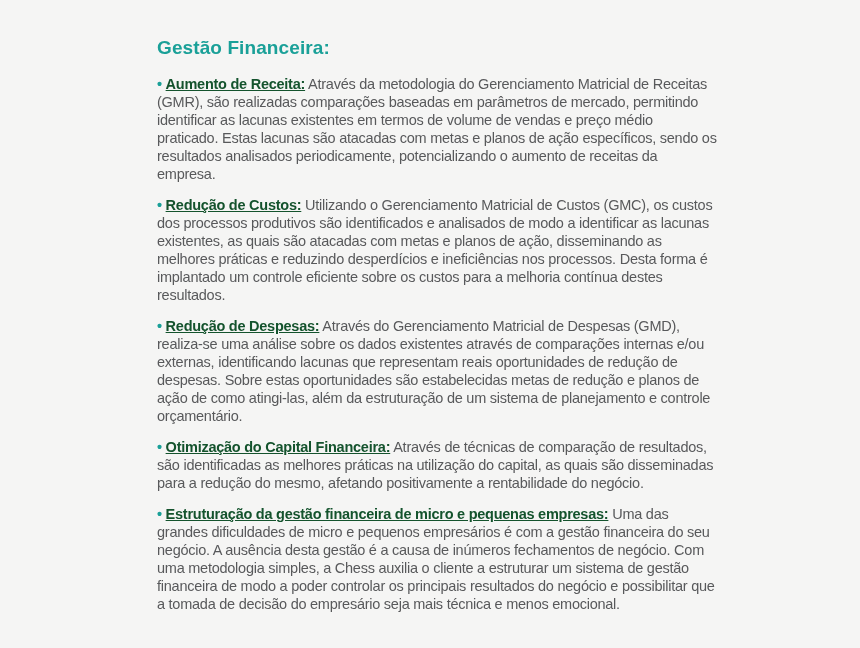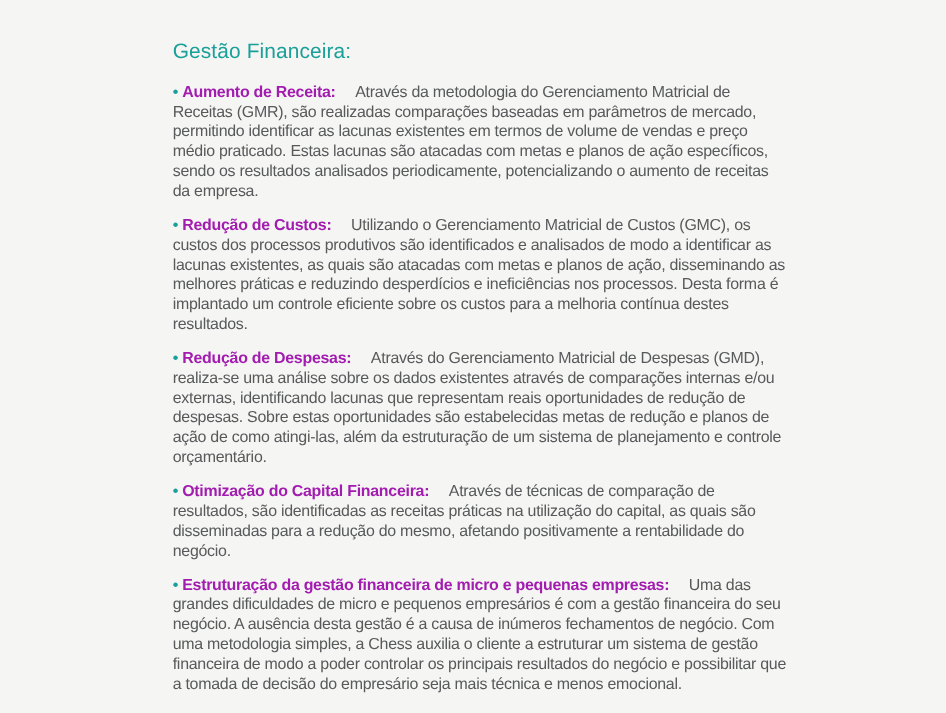--- a/index.html
+++ b/index.html
@@ -18,59 +18,59 @@
     width: 860px;
     height: 648px;
     padding: 36px 0 0 157px;
   }
   .content {
     width: 560px;
   }
   .page-title {
     margin: 0 0 16px 0;
     font-size: 19px;
-    font-weight: normal;
+    font-weight: bold;
     letter-spacing: 0.1px;
     color: #1aa098;
     line-height: 23px;
   }
   .para {
     margin: 0 0 13px 0;
     font-size: 14.5px;
     letter-spacing: -0.25px;
     line-height: 18px;
     color: #58595b;
     text-align: left;
   }
   .bullet {
     color: #1aa098;
     font-weight: bold;
   }
   .para-label {
-    color: #a21caf;
+    color: #14532d;
     font-weight: bold;
+    text-decoration: underline;
   }
   .para-text {
     color: #58595b;
     font-weight: normal;
-    margin-left: 14px;
   }
 </style>
 </head>
 <body>
 
 <div class="page">
   <div class="content">
 
     <h1 class="page-title">Gestão Financeira:</h1>
 
     <p class="para"><span class="bullet">•</span> <span class="para-label">Aumento de Receita:</span> <span class="para-text">Através da metodologia do Gerenciamento Matricial de Receitas (GMR), são realizadas comparações baseadas em parâmetros de mercado, permitindo identificar as lacunas existentes em termos de volume de vendas e preço médio praticado. Estas lacunas são atacadas com metas e planos de ação específicos, sendo os resultados analisados periodicamente, potencializando o aumento de receitas da empresa.</span></p>
 
     <p class="para"><span class="bullet">•</span> <span class="para-label">Redução de Custos:</span> <span class="para-text">Utilizando o Gerenciamento Matricial de Custos (GMC), os custos dos processos produtivos são identificados e analisados de modo a identificar as lacunas existentes, as quais são atacadas com metas e planos de ação, disseminando as melhores práticas e reduzindo desperdícios e ineficiências nos processos. Desta forma é implantado um controle eficiente sobre os custos para a melhoria contínua destes resultados.</span></p>
 
     <p class="para"><span class="bullet">•</span> <span class="para-label">Redução de Despesas:</span> <span class="para-text">Através do Gerenciamento Matricial de Despesas (GMD), realiza-se uma análise sobre os dados existentes através de comparações internas e/ou externas, identificando lacunas que representam reais oportunidades de redução de despesas. Sobre estas oportunidades são estabelecidas metas de redução e planos de ação de como atingi-las, além da estruturação de um sistema de planejamento e controle orçamentário.</span></p>
 
-    <p class="para"><span class="bullet">•</span> <span class="para-label">Otimização do Capital Financeira:</span> <span class="para-text">Através de técnicas de comparação de resultados, são identificadas as receitas práticas na utilização do capital, as quais são disseminadas para a redução do mesmo, afetando positivamente a rentabilidade do negócio.</span></p>
+    <p class="para"><span class="bullet">•</span> <span class="para-label">Otimização do Capital Financeira:</span> <span class="para-text">Através de técnicas de comparação de resultados, são identificadas as melhores práticas na utilização do capital, as quais são disseminadas para a redução do mesmo, afetando positivamente a rentabilidade do negócio.</span></p>
 
     <p class="para"><span class="bullet">•</span> <span class="para-label">Estruturação da gestão financeira de micro e pequenas empresas:</span> <span class="para-text">Uma das grandes dificuldades de micro e pequenos empresários é com a gestão financeira do seu negócio.  A ausência desta gestão é a causa de inúmeros fechamentos de negócio. Com uma metodologia simples, a Chess auxilia o cliente a estruturar um sistema de gestão financeira de modo a poder controlar os principais resultados do negócio e possibilitar que a tomada de decisão do empresário seja mais técnica e menos emocional.</span></p>
 
   </div>
 </div>
 
 </body></html>

